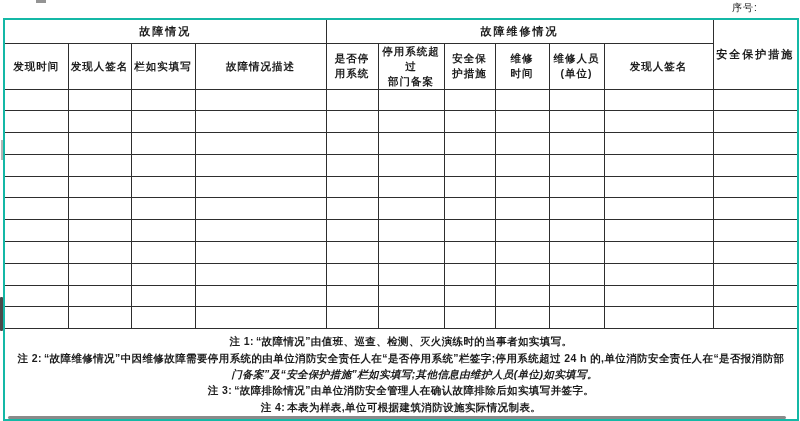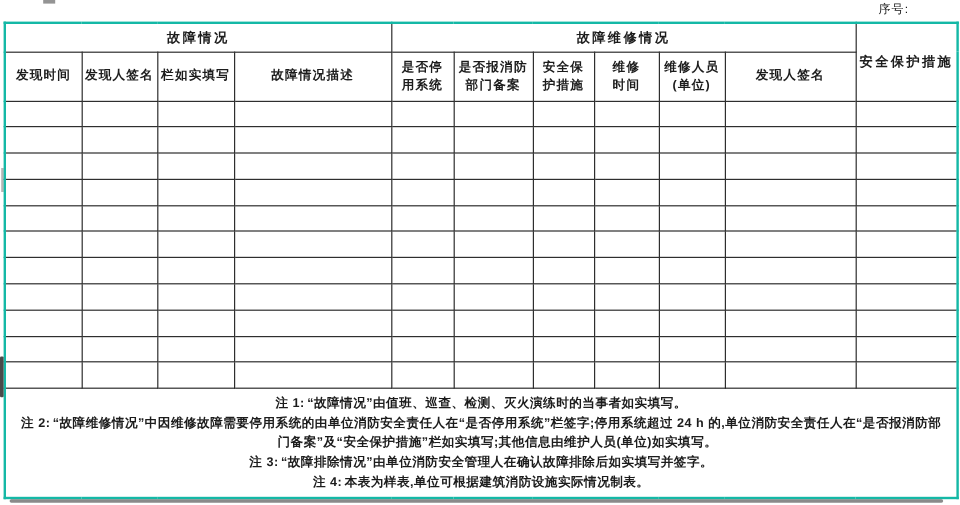--- a/index.html
+++ b/index.html
@@ -27,21 +27,21 @@
   tr.col-row th .hline { line-height:15px; }
   th.confirm { font-size:10.5px; letter-spacing:1px; }
   tbody tr { height:21.8px; }
   tbody td { background:#ffffff; }
   td.notes-cell {
     height:90px; vertical-align:top; text-align:left;
     padding:6px 10px 0 28px; font-size:10.5px; line-height:16.4px;
     letter-spacing:0.4px;
   }
   .note-line { white-space:nowrap; }
-  .note-line.cont { padding-left:27px; }
+  .note-line.cont { padding-left:27px;font-style:italic; }
   .note-label { margin-right:2px; }
   .artifact { position:absolute; background:#2a2a2a; }
   .a-left { left:0; top:297px; width:3px; height:34px; opacity:.85; border-radius:1px; }
   .a-left2 { left:1px; top:140px; width:2px; height:20px; opacity:.35; }
   .a-bottom { left:8px; top:416px; width:778px; height:3px; opacity:.55; border-radius:2px; }
   .a-top { left:36px; top:0; width:10px; height:3px; opacity:.5; }
 </style>
 </head>
 <body>
 
@@ -79,21 +79,21 @@
             <div class="hline">栏如实填写</div>
           </th>
           <th>
             <div class="hline">故障情况描述</div>
           </th>
           <th>
             <div class="hline">是否停</div>
             <div class="hline">用系统</div>
           </th>
           <th>
-            <div class="hline">是否报消防</div>
+            <div class="hline">停用系统超过</div>
             <div class="hline">部门备案</div>
           </th>
           <th>
             <div class="hline">安全保</div>
             <div class="hline">护措施</div>
           </th>
           <th>
             <div class="hline">维修</div>
             <div class="hline">时间</div>
           </th>

